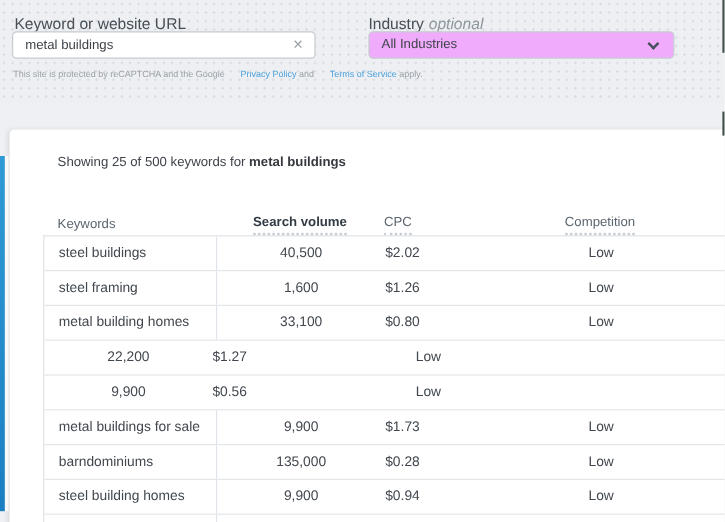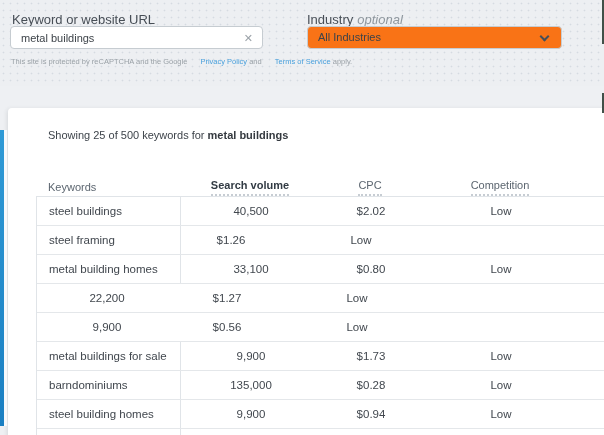--- a/index.html
+++ b/index.html
@@ -30,21 +30,21 @@
     padding-left:10px; font-size:11px; color:#3d4349;
     font-family:"Liberation Sans", sans-serif;
   }
   .clear-icon {
     position:absolute; right:9px; top:4px; font-size:11px; color:#9ba2a8;
     cursor:pointer; line-height:14px;
   }
 
   .industry-select {
     position:absolute; left:307px; top:26px; width:255px; height:23px;
-    background:#f97316; border:1px solid #c6ccd1; border-radius:4px; cursor:pointer;
+    background:#f0abfc; border:1px solid #c6ccd1; border-radius:4px; cursor:pointer;
   }
   .industry-select .value {
     display:block; line-height:21px; padding-left:10px;
     font-size:11px; color:#3d4349;
   }
   .chevron {
     position:absolute; right:13px; top:6px; width:7px; height:7px;
     border-right:2px solid #454f59; border-bottom:2px solid #454f59;
     transform:rotate(45deg);
   }
@@ -77,21 +77,21 @@
 
   .kw-table { position:absolute; left:28px; top:50px; right:0; }
   .thead { display:flex; align-items:flex-end; height:38px; }
   .thead .cell { font-size:11px; color:#5c6670; }
   .th-span { display:inline-block; padding-bottom:3px; cursor:pointer; }
   .th-dotted { border-bottom:2px dotted #c7cdd3; }
   .th-bold { font-weight:bold; color:#323b44; }
 
   .col-k    { width:144px; padding-left:12px; }
   .col-v    { width:140px; text-align:center; }
-  .col-c    { width:100px; text-align:center; }
+  .col-c    { width:100px; }
   .col-comp { width:160px; text-align:center; }
 
   .tbody { border-top:1px solid #e0e4e8; border-left:1px solid #e0e4e8; }
   .row {
     display:flex; align-items:center; height:29px;
     border-bottom:1px solid #e4e7ea;
     font-size:11.5px; color:#41474e;
   }
   .row .col-k { border-right:1px solid #e0e4e8; height:100%; display:flex; align-items:center; }
   .row.partial { height:10px; border-bottom:none; }
@@ -150,20 +150,21 @@
 
         <div class="row">
           <div class="col-k">steel buildings</div>
           <div class="col-v">40,500</div>
           <div class="col-c">$2.02</div>
           <div class="col-comp">Low</div>
         </div>
 
         <div class="row">
           <div class="col-k">steel framing</div>
+          <div class="col-v">1,600</div>
           <div class="col-c">$1.26</div>
           <div class="col-comp">Low</div>
         </div>
 
         <div class="row">
           <div class="col-k">metal building homes</div>
           <div class="col-v">33,100</div>
           <div class="col-c">$0.80</div>
           <div class="col-comp">Low</div>
         </div>

